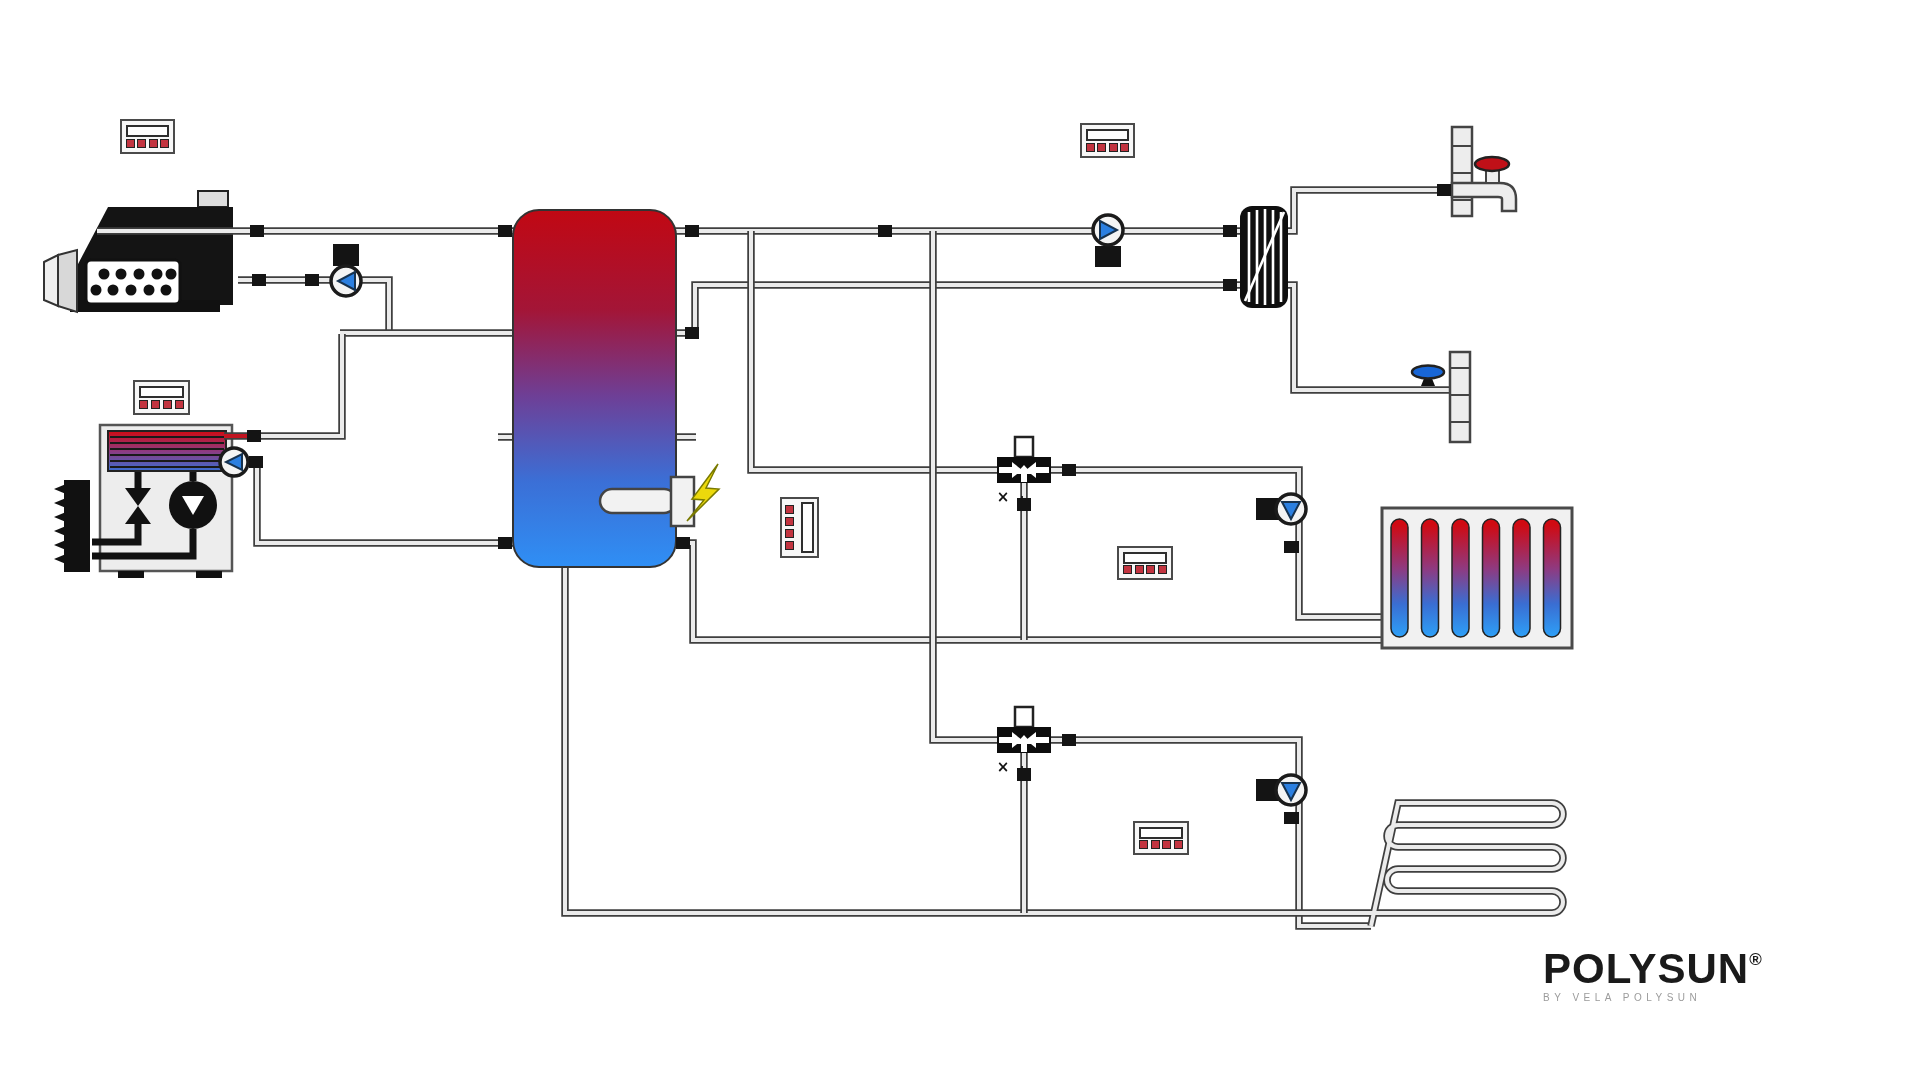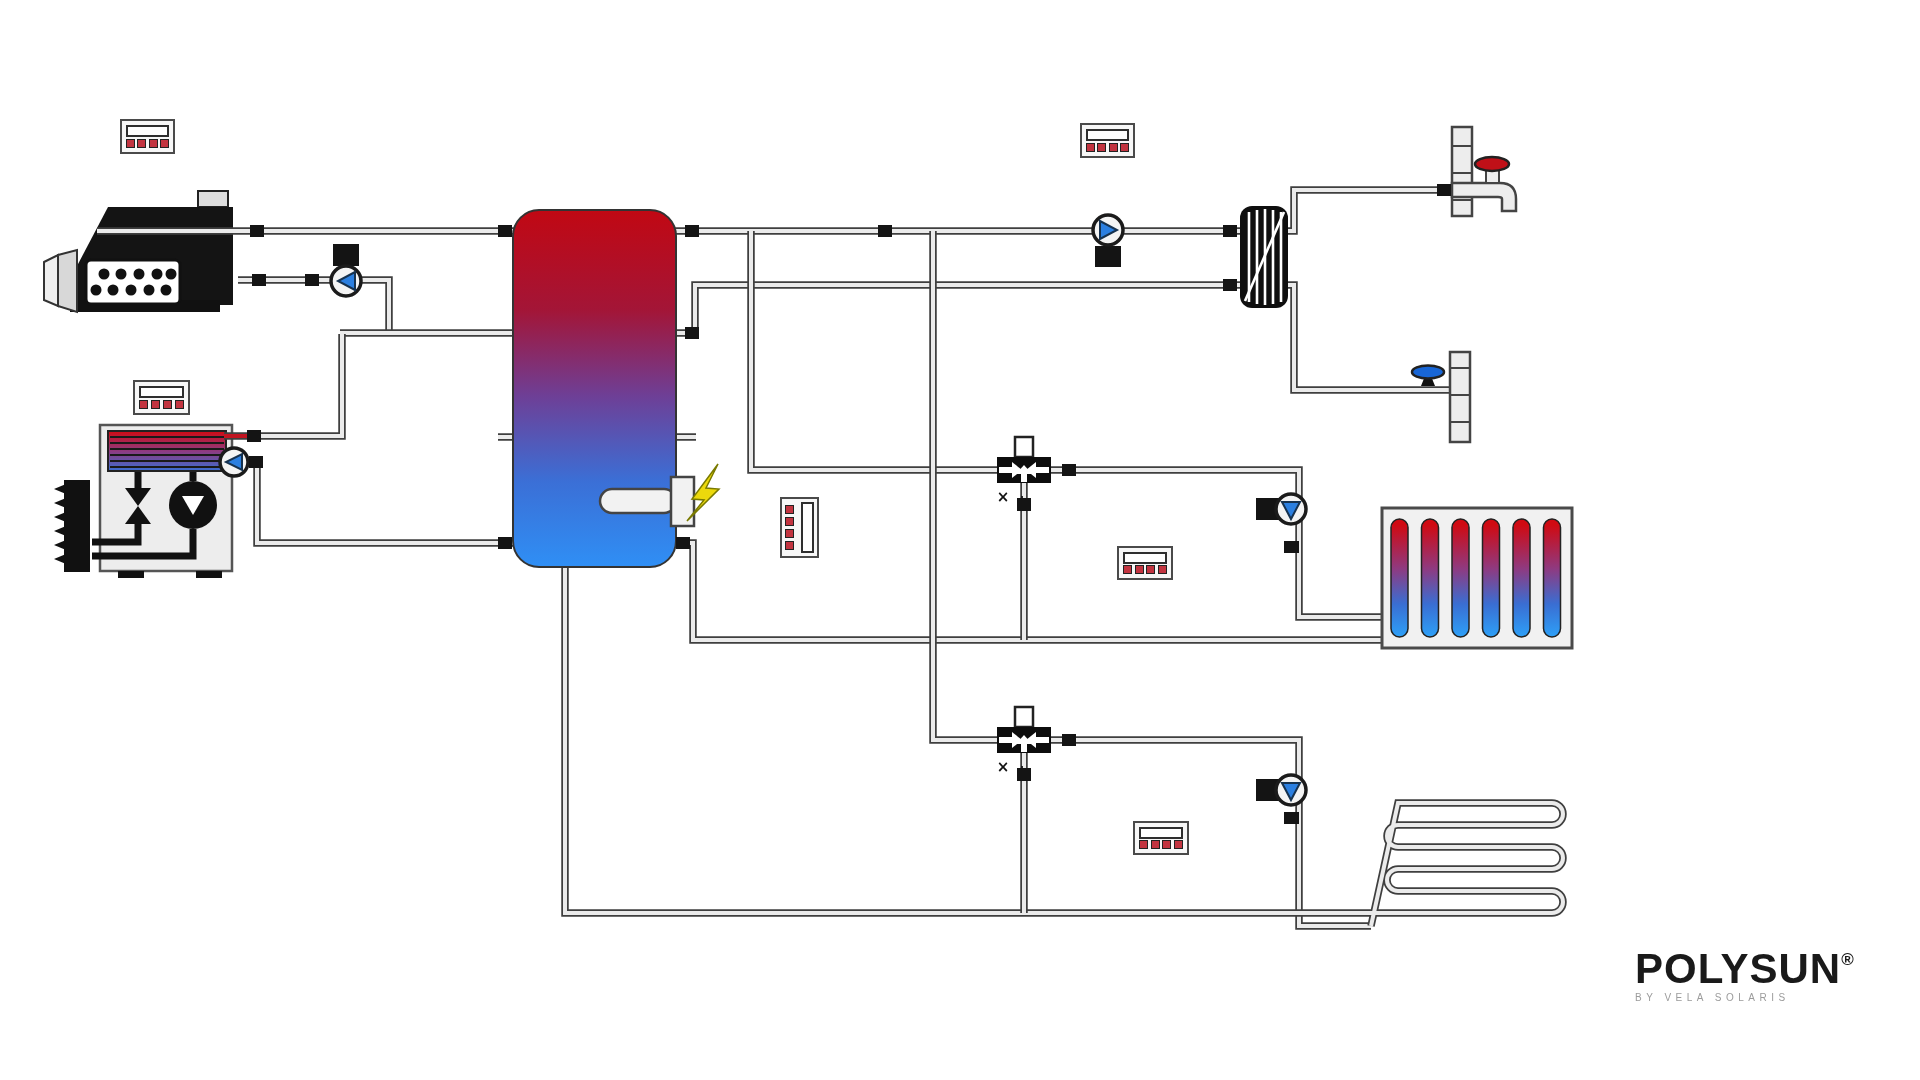--- a/index.html
+++ b/index.html
@@ -32,21 +32,21 @@
   .r1{stop-color:#d00a12} .r2{stop-color:#8f3a80} .r3{stop-color:#3a6ed2} .r4{stop-color:#2da0f8}
   .ctrl{position:absolute;background:#f7f7f7;border:2.5px solid #4a4a4a;box-sizing:border-box;
         display:flex;flex-direction:column;justify-content:space-evenly;padding:2px 4px}
   .ctrl .disp{background:#fff;border:2px solid #2e2e2e;height:8px}
   .ctrl .btns{display:flex;justify-content:space-between;align-items:center}
   .ctrl .btn{width:9px;height:9px;background:var(--controller-button);
              border:1.5px solid #222;box-sizing:border-box;display:block}
   .ctrl.v{flex-direction:row;padding:3px;justify-content:space-between}
   .ctrl.v .btns{flex-direction:column;justify-content:space-evenly}
   .ctrl.v .disp{width:9px;height:auto;align-self:stretch;margin-left:3px}
-  .logo{position:absolute;left:1635px;top:948px;color:var(--logo-text);
+  .logo{position:absolute;left:1543px;top:948px;color:var(--logo-text);
         font-size:42px;font-weight:bold;letter-spacing:1px;line-height:1}
   .logo sup{font-size:17px;vertical-align:18px;letter-spacing:0}
   .logo .tagline{font-size:10px;font-weight:normal;letter-spacing:4.5px;
                  color:var(--tagline-gray);margin-top:3px}
 </style>
 </head>
 <body>
 
 <svg width="1920" height="1080" viewBox="0 0 1920 1080">
   <defs>
@@ -360,14 +360,14 @@
     <i class="btn"></i>
       <i class="btn"></i>
       <i class="btn"></i>
       <i class="btn"></i>
   </div>
   <div class="disp"></div>
 </div>
 
 <div class="logo">
   <span>POLYSUN</span><sup>®</sup>
-  <div class="tagline">BY VELA SOLARIS</div>
+  <div class="tagline">BY VELA POLYSUN</div>
 </div>
 
 </body></html>

